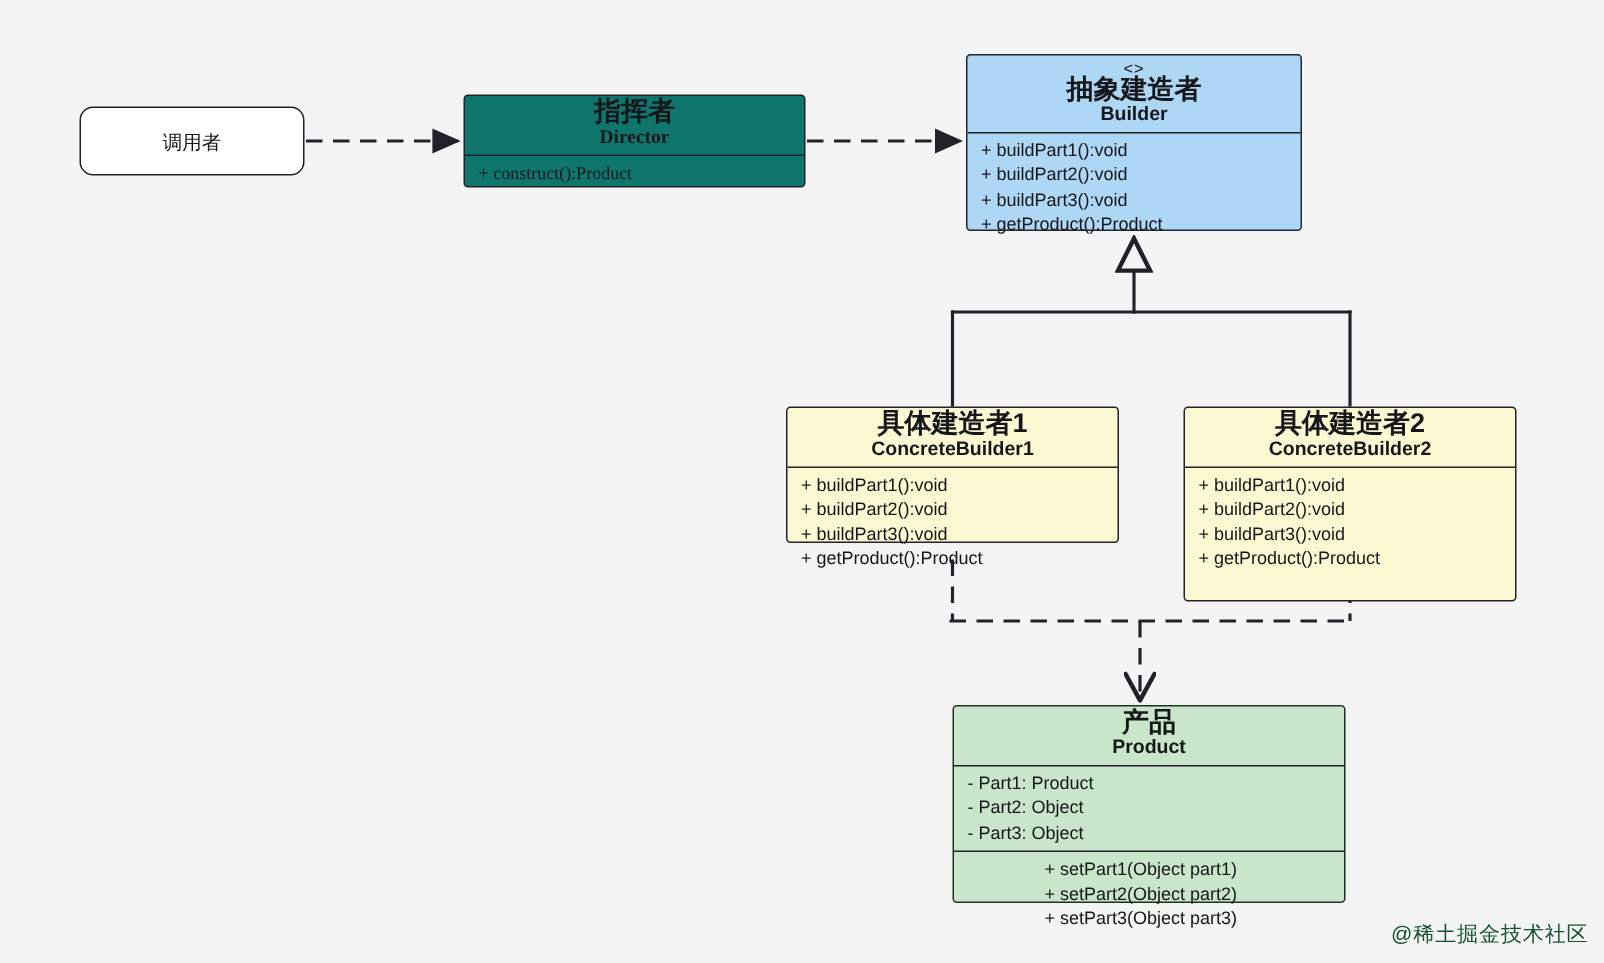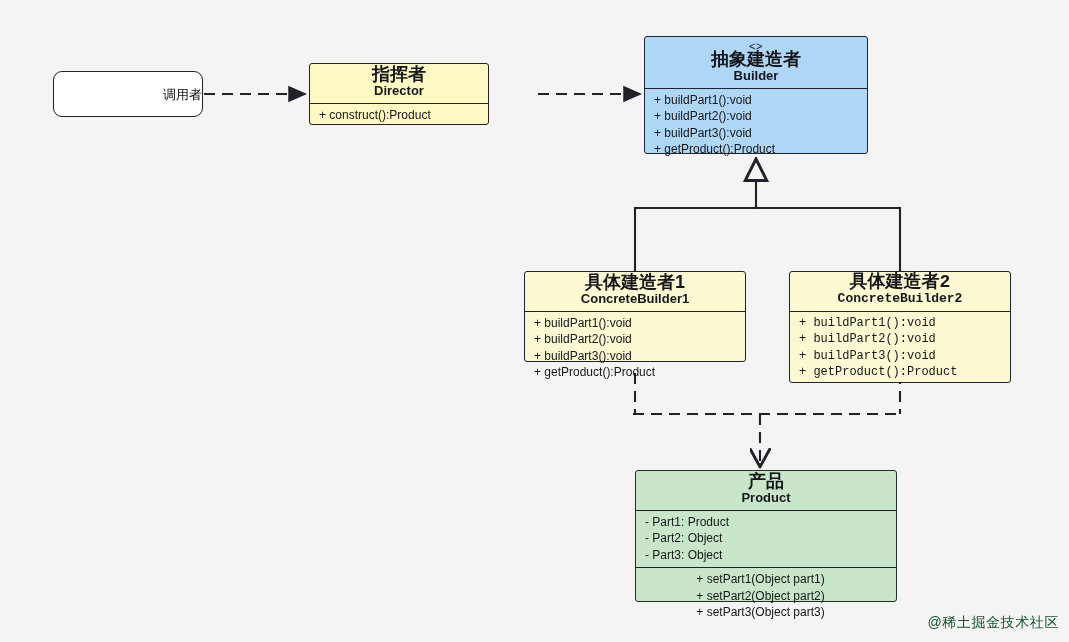--- a/index.html
+++ b/index.html
@@ -87,43 +87,43 @@
     padding: 0 20px 0 9px;
     white-space: nowrap;
   }
 
   
   #node-caller {
     left: 53px;  top: 71px;  width: 150px; height: 46px;
     background: #ffffff;
     display: flex;
     align-items: center;
-    justify-content: flex-end;
+    justify-content: center;
   }
   #node-caller .name-cn { font-weight: 500; font-size: 13px; }
 
   #node-director {
-    left: 309px; top: 63px;  width: 180px; height: 62px;
-    background: #fef9c3;
+    left: 309px; top: 63px;  width: 228px; height: 62px;
+    background: #0f766e;
+    font-family: Liberation Serif, serif;
   }
 
   #node-builder {
     left: 644px; top: 36px;  width: 224px; height: 118px;
     background: #aed6f5;
     border-color: #1d2536;
   }
 
   #node-cb1 {
     left: 524px; top: 271px; width: 222px; height: 91px;
     background: #fbf8d2;
   }
   #node-cb2 {
-    left: 789px; top: 271px; width: 222px; height: 112px;
+    left: 789px; top: 271px; width: 222px; height: 130px;
     background: #fbf8d2;
-    font-family: Liberation Mono, monospace;
   }
 
   #node-product {
     left: 635px; top: 470px; width: 262px; height: 132px;
     background: #c9e6ca;
     border-color: #1d3320;
   }
 
   
   #watermark {

